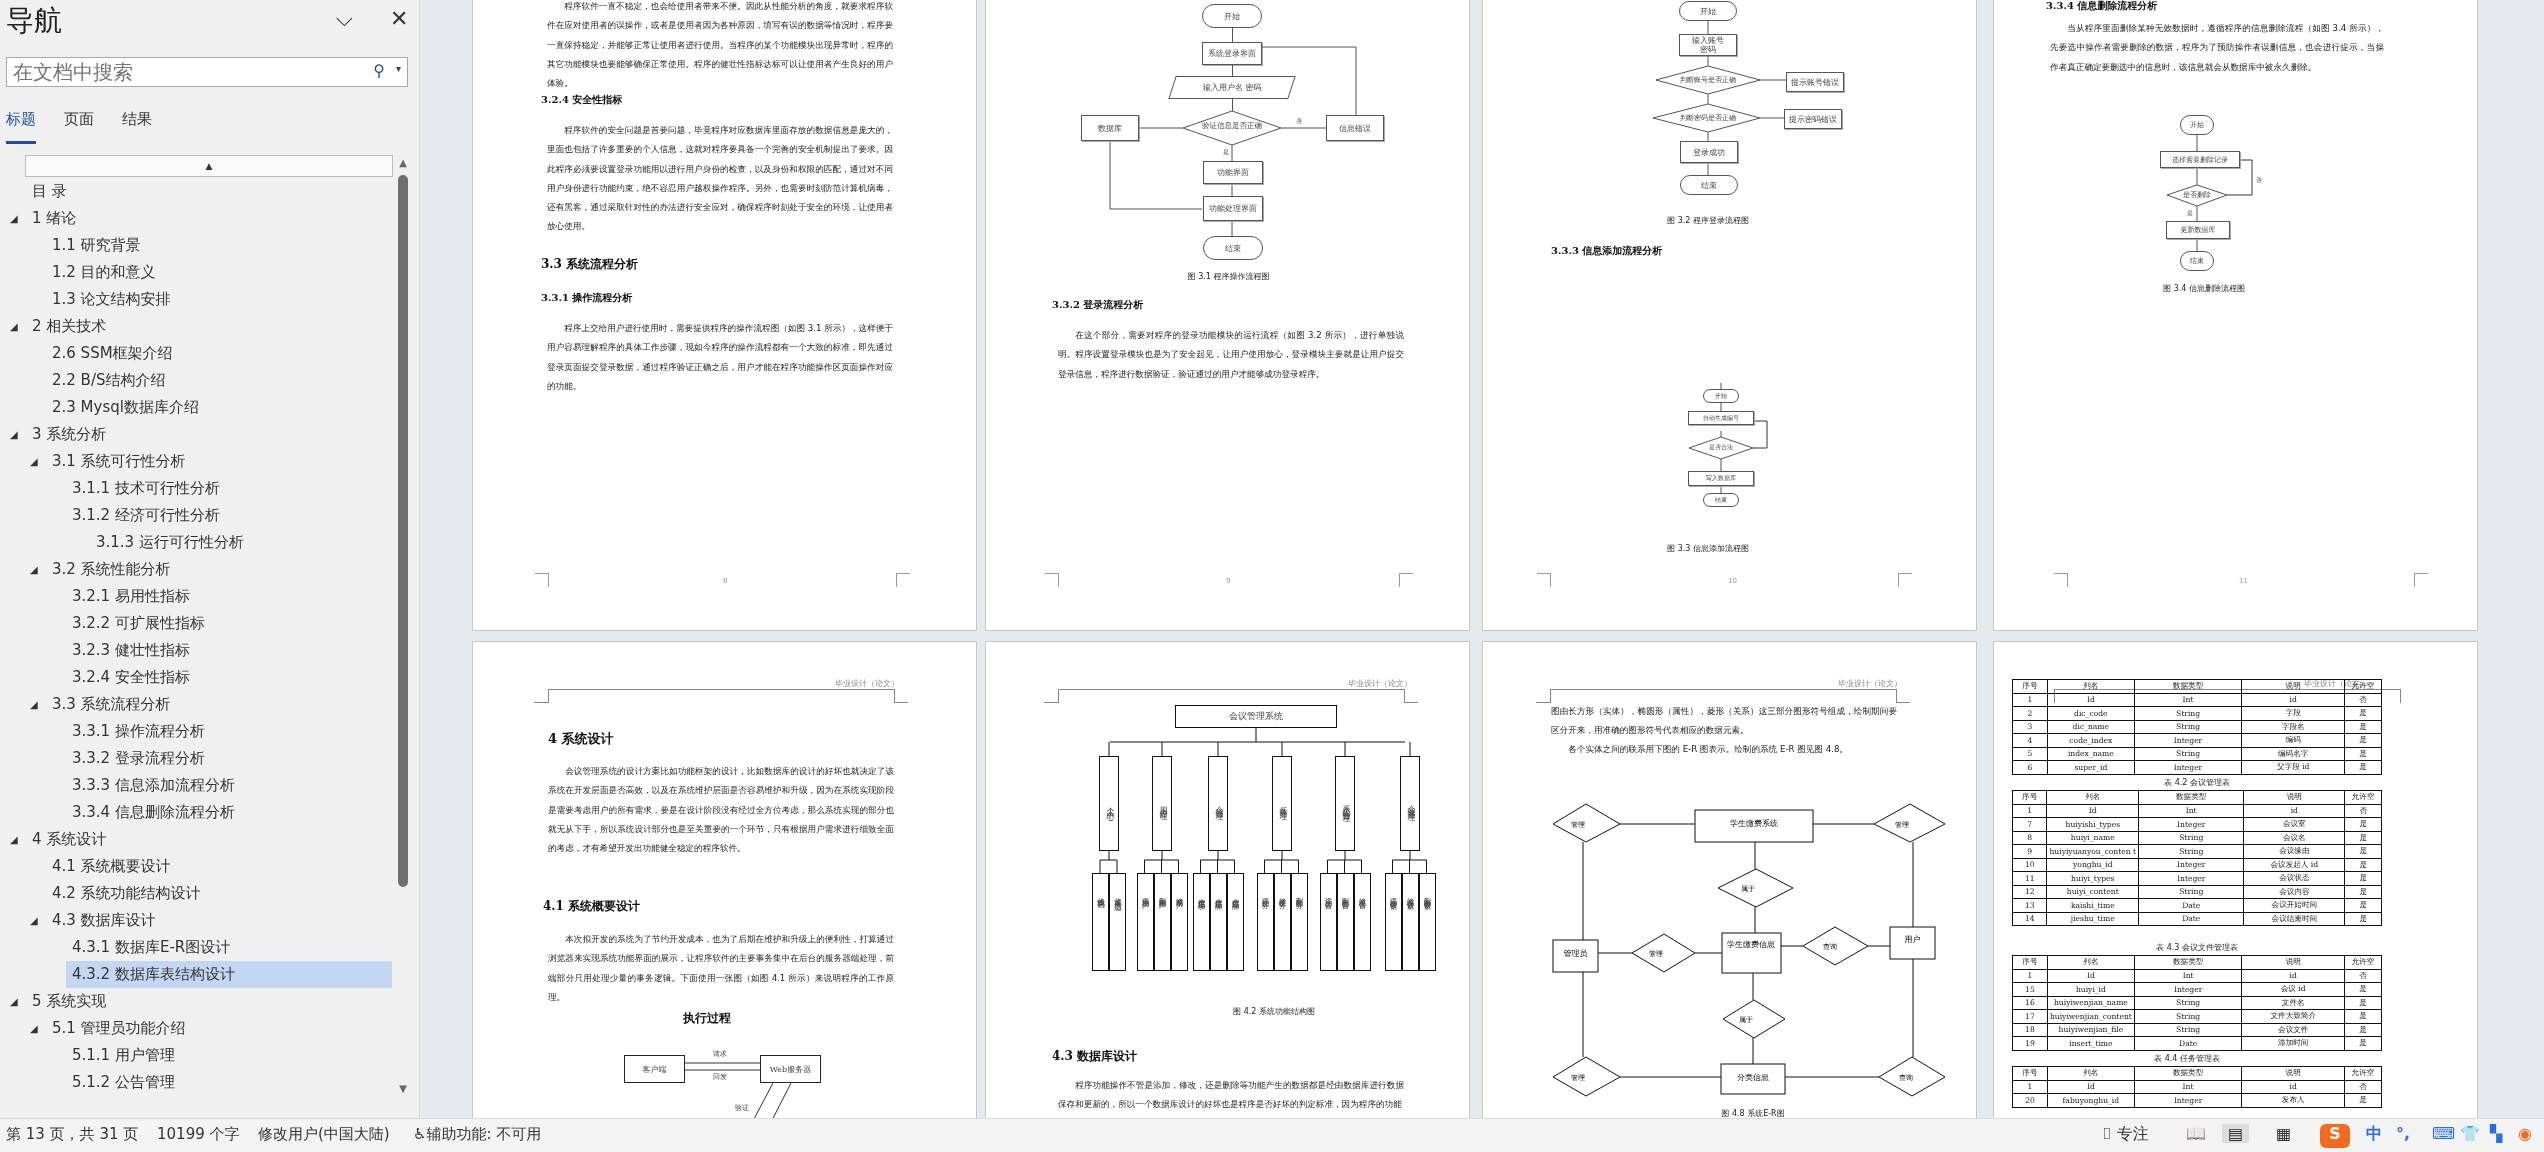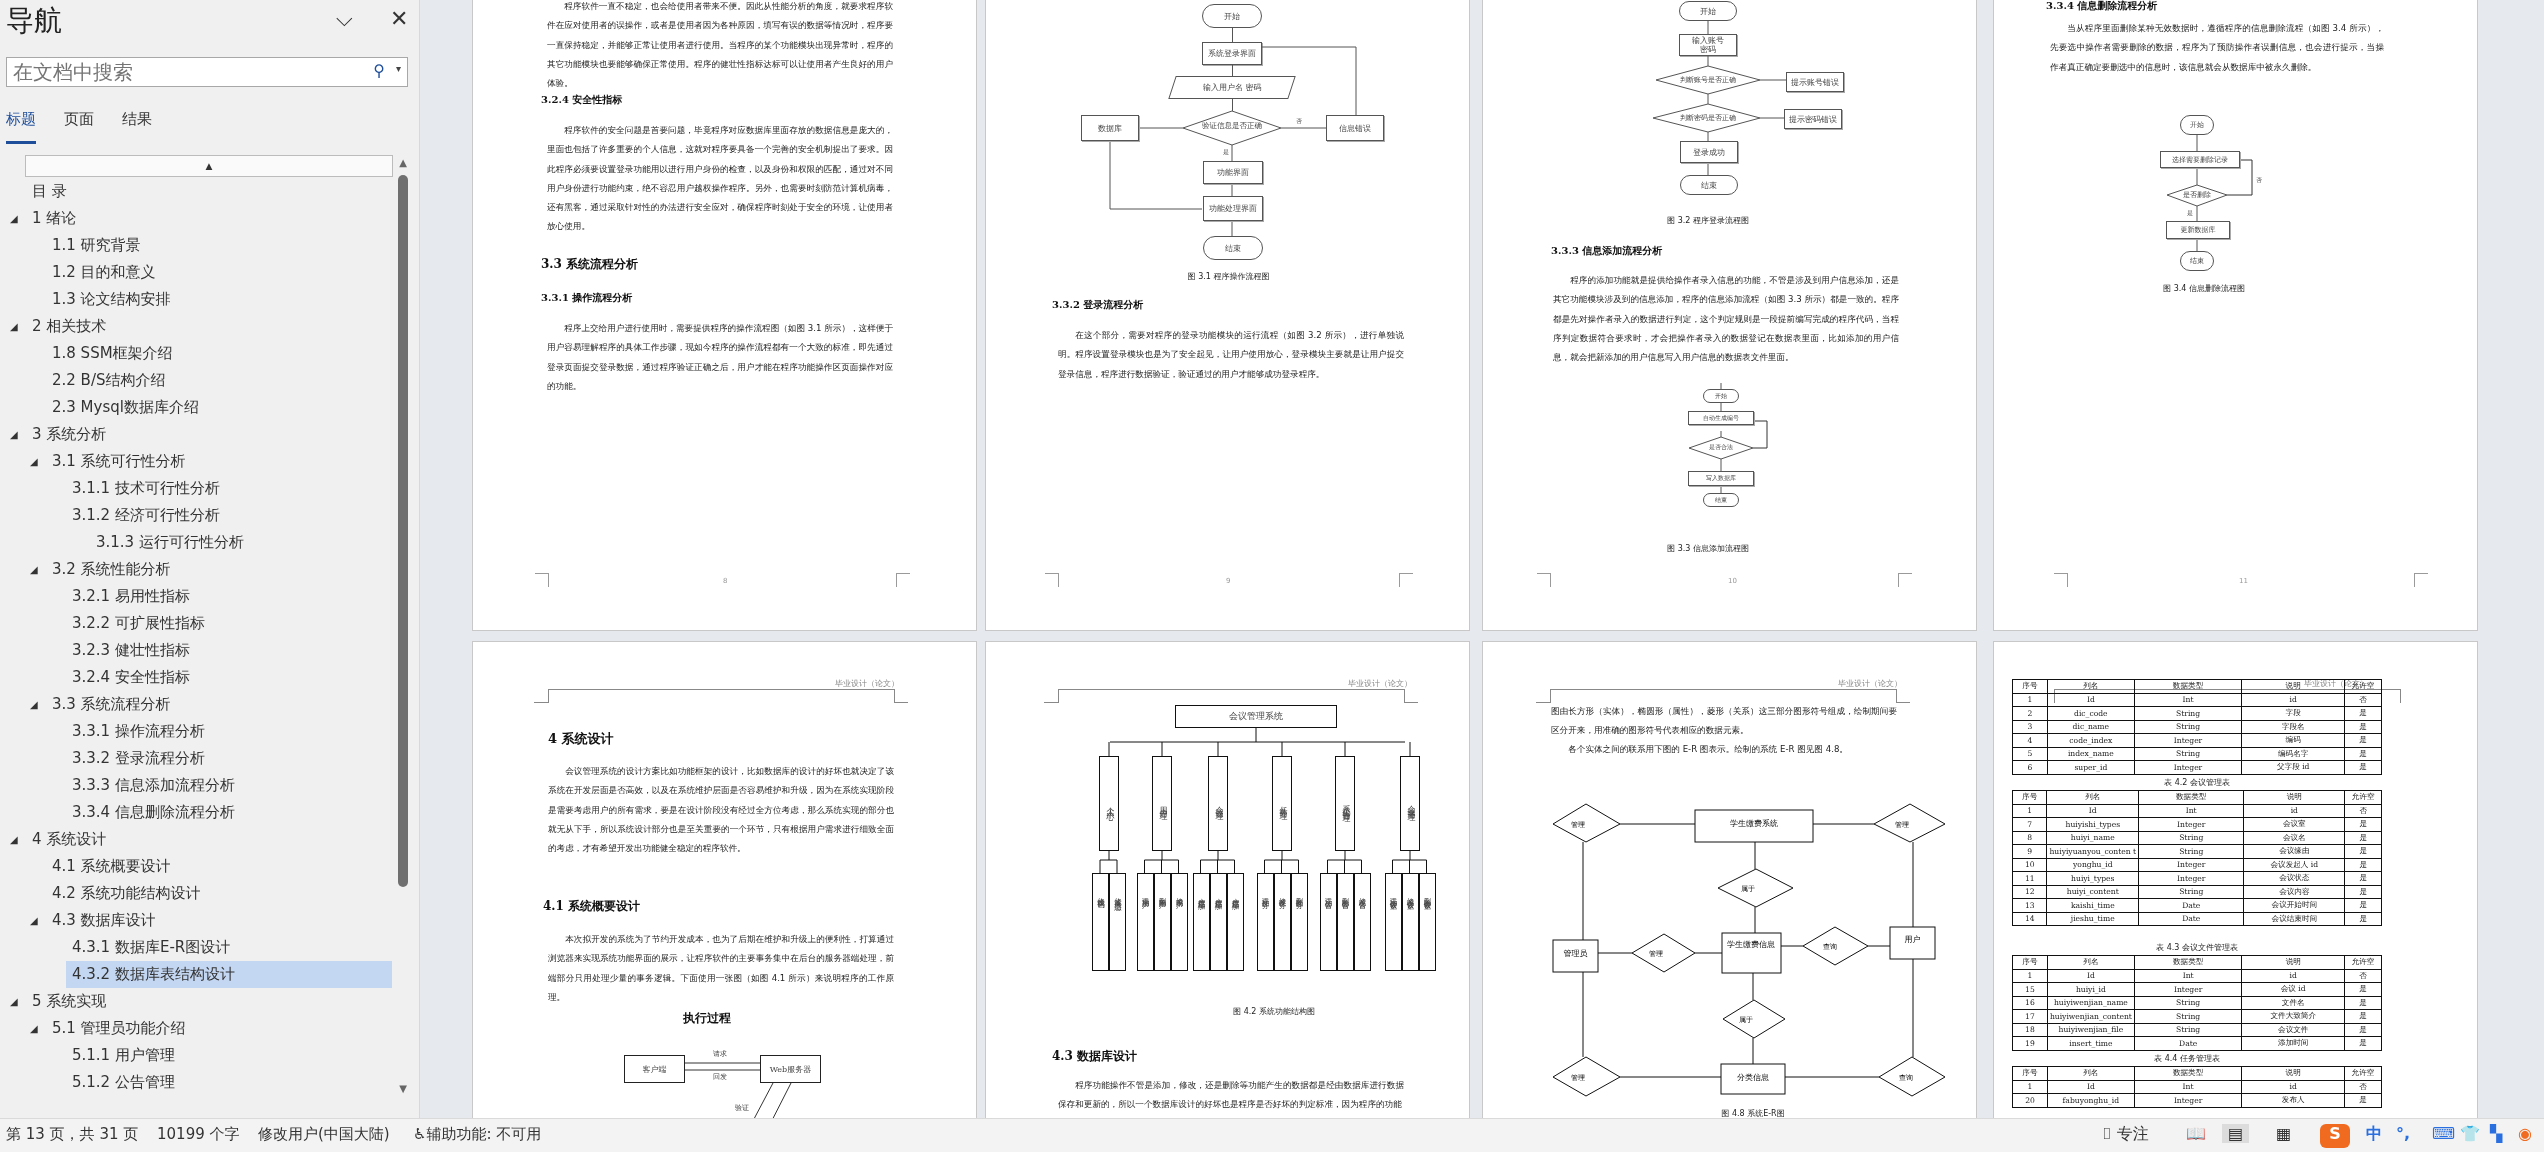--- a/index.html
+++ b/index.html
@@ -78,21 +78,21 @@
         <span style="position: absolute; left: 52px;">1.2 目的和意义</span>
       </div>
       <div class="ti">
         <span style="position: absolute; left: 52px;">1.3 论文结构安排</span>
       </div>
       <div class="ti">
         <span class="arr" style="left: 10px;">◢</span>
         <span style="position: absolute; left: 32px;">2 相关技术</span>
       </div>
       <div class="ti">
-        <span style="position: absolute; left: 52px;">1.8 SSM框架介绍</span>
+        <span style="position: absolute; left: 52px;">2.6 SSM框架介绍</span>
       </div>
       <div class="ti">
         <span style="position: absolute; left: 52px;">2.2 B/S结构介绍</span>
       </div>
       <div class="ti">
         <span style="position: absolute; left: 52px;">2.3 Mysql数据库介绍</span>
       </div>
       <div class="ti">
         <span class="arr" style="left: 10px;">◢</span>
         <span style="position: absolute; left: 32px;">3 系统分析</span>
@@ -256,21 +256,20 @@
       <line x1="238" y1="495" x2="238" y2="502" stroke="#555"></line>
     </svg>
     <div style="position:absolute;left:180px;top:84px;width:90px;text-align:center;font-size:7px;color:#444;">判断账号是否正确</div>
     <div style="position:absolute;left:177px;top:122px;width:96px;text-align:center;font-size:7px;color:#444;">判断密码是否正确</div>
     <div class="fc box" style="left:303px;top:81px;width:58px;height:20px;">提示账号错误</div>
     <div class="fc box" style="left:301px;top:118px;width:58px;height:20px;">提示密码错误</div>
     <div class="fc box" style="left:197px;top:150px;width:58px;height:22px;">登录成功</div>
     <div class="fc rnd" style="left:197px;top:184px;width:58px;height:20px;">结束</div>
     <div class="cap" style="left:0;top:224px;width:450px;">图 3.2  程序登录流程图</div>
     <div class="h3" style="left:68px;top:253px;">3.3.3  信息添加流程分析</div>
-    <div class="para" style="left:70px;top:280px;width:346px;">程序的添加功能就是提供给操作者录入信息的功能，不管是涉及到用户信息添加，还是其它功能模块涉及到的信息添加，程序的信息添加流程（如图 3.3 所示）都是一致的。程序都是先对操作者录入的数据进行判定，这个判定规则是一段提前编写完成的程序代码，当程序判定数据符合要求时，才会把操作者录入的数据登记在数据表里面，比如添加的用户信息，就会把新添加的用户信息写入用户信息的数据表文件里面。</div>
     <div class="fc rnd" style="left:220px;top:398px;width:36px;height:14px;font-size:6px;">开始</div>
     <div class="fc box" style="left:205px;top:420px;width:66px;height:14px;font-size:6px;">自动生成编号</div>
     <div class="fc" style="left:203px;top:440px;width:70px;height:0;border:none;"></div>
     <div style="position:absolute;left:210px;top:452px;width:56px;text-align:center;font-size:6px;color:#444;">是否合法</div>
     <div class="fc" style="left:206px;top:428px;width:64px;height:0;border:none;"></div>
     <div class="fc box" style="left:205px;top:480px;width:66px;height:15px;font-size:6px;">写入数据库</div>
     <div class="fc rnd" style="left:220px;top:502px;width:36px;height:14px;font-size:6px;">结束</div>
     <div class="cap" style="left:0;top:552px;width:450px;">图 3.3  信息添加流程图</div>
     <div class="corner" style="left:54px;top:582px;border-right-width:1px;border-top-width:1px;"></div>
     <div class="corner" style="left:415px;top:582px;border-left-width:1px;border-top-width:1px;"></div>

